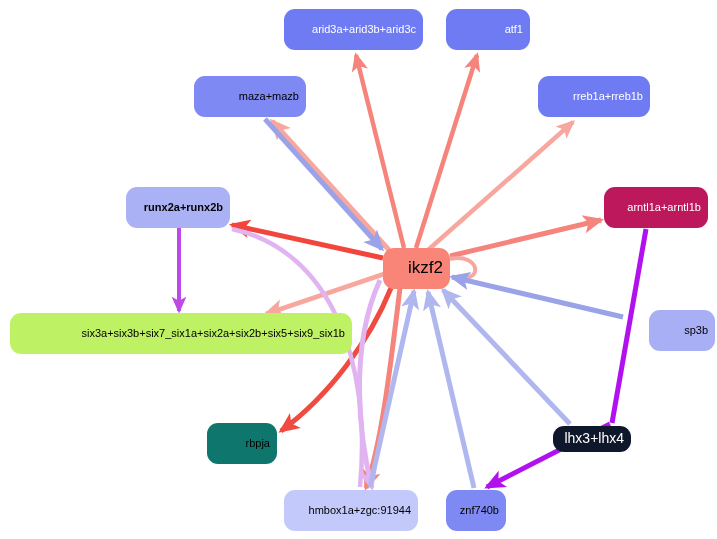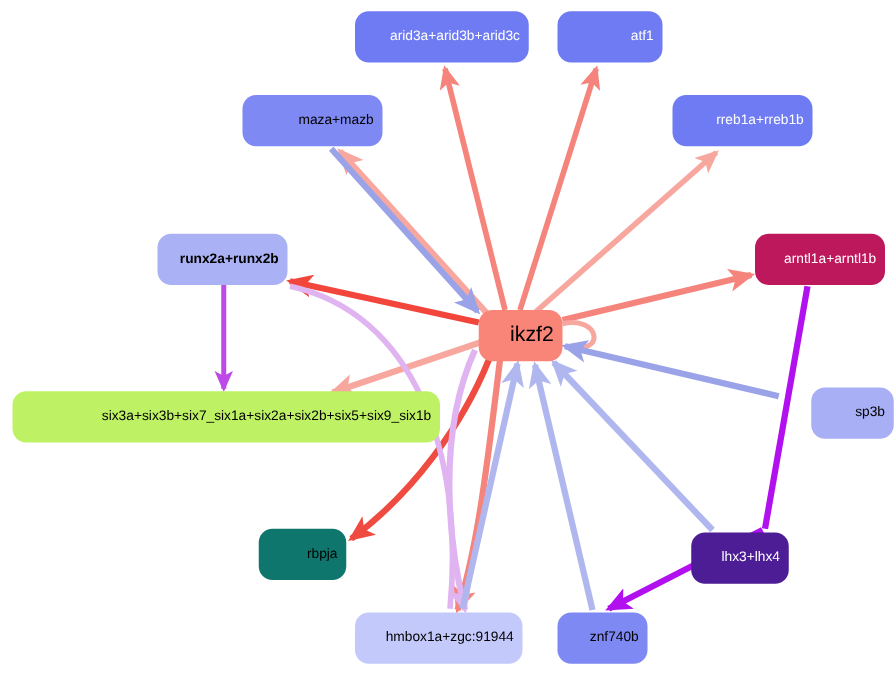--- a/index.html
+++ b/index.html
@@ -124,23 +124,23 @@
       </div>
       <div class="node" style="left: 10px; top: 313px; width: 342px; height: 41px; background: #bef264; color: rgb(0, 0, 0); font-size: 11px;">
         <span class="node-label">six3a+six3b+six7_six1a+six2a+six2b+six5+six9_six1b</span>
       </div>
       <div class="node" style="left: 625px; top: 310px; width: 66px; height: 41px; background: rgb(168, 175, 244); color: rgb(0, 0, 0); font-size: 11px; margin-left: 24px;">
         <span class="node-label">sp3b</span>
       </div>
       <div class="node" style="left: 207px; top: 423px; width: 70px; height: 41px; background: #0f766e; color: rgb(0, 0, 0); font-size: 11px;">
         <span class="node-label">rbpja</span>
       </div>
-      <div class="node" style="left: 553px; top: 426px; width: 78px; height: 41px; background: #4c1d95; color: rgb(255, 255, 255); font-size: 11px;">
+      <div class="node" style="left: 553px; top: 426px; width: 78px; height: 26px; background: #0f172a; color: rgb(255, 255, 255); font-size: 14px;">
         <span class="node-label">lhx3+lhx4</span>
       </div>
       <div class="node" style="left: 284px; top: 490px; width: 134px; height: 41px; background: rgb(195, 201, 251); color: rgb(0, 0, 0); font-size: 11px;">
         <span class="node-label">hmbox1a+zgc:91944</span>
       </div>
-      <div class="node" style="left: 446px; top: 490px; width: 72px; height: 41px; background: rgb(126, 137, 243); color: rgb(0, 0, 0); font-size: 11px;">
+      <div class="node" style="left: 446px; top: 490px; width: 60px; height: 41px; background: rgb(126, 137, 243); color: rgb(0, 0, 0); font-size: 11px;">
         <span class="node-label">znf740b</span>
       </div>
     </div>
 </div>
 
 </body></html>

